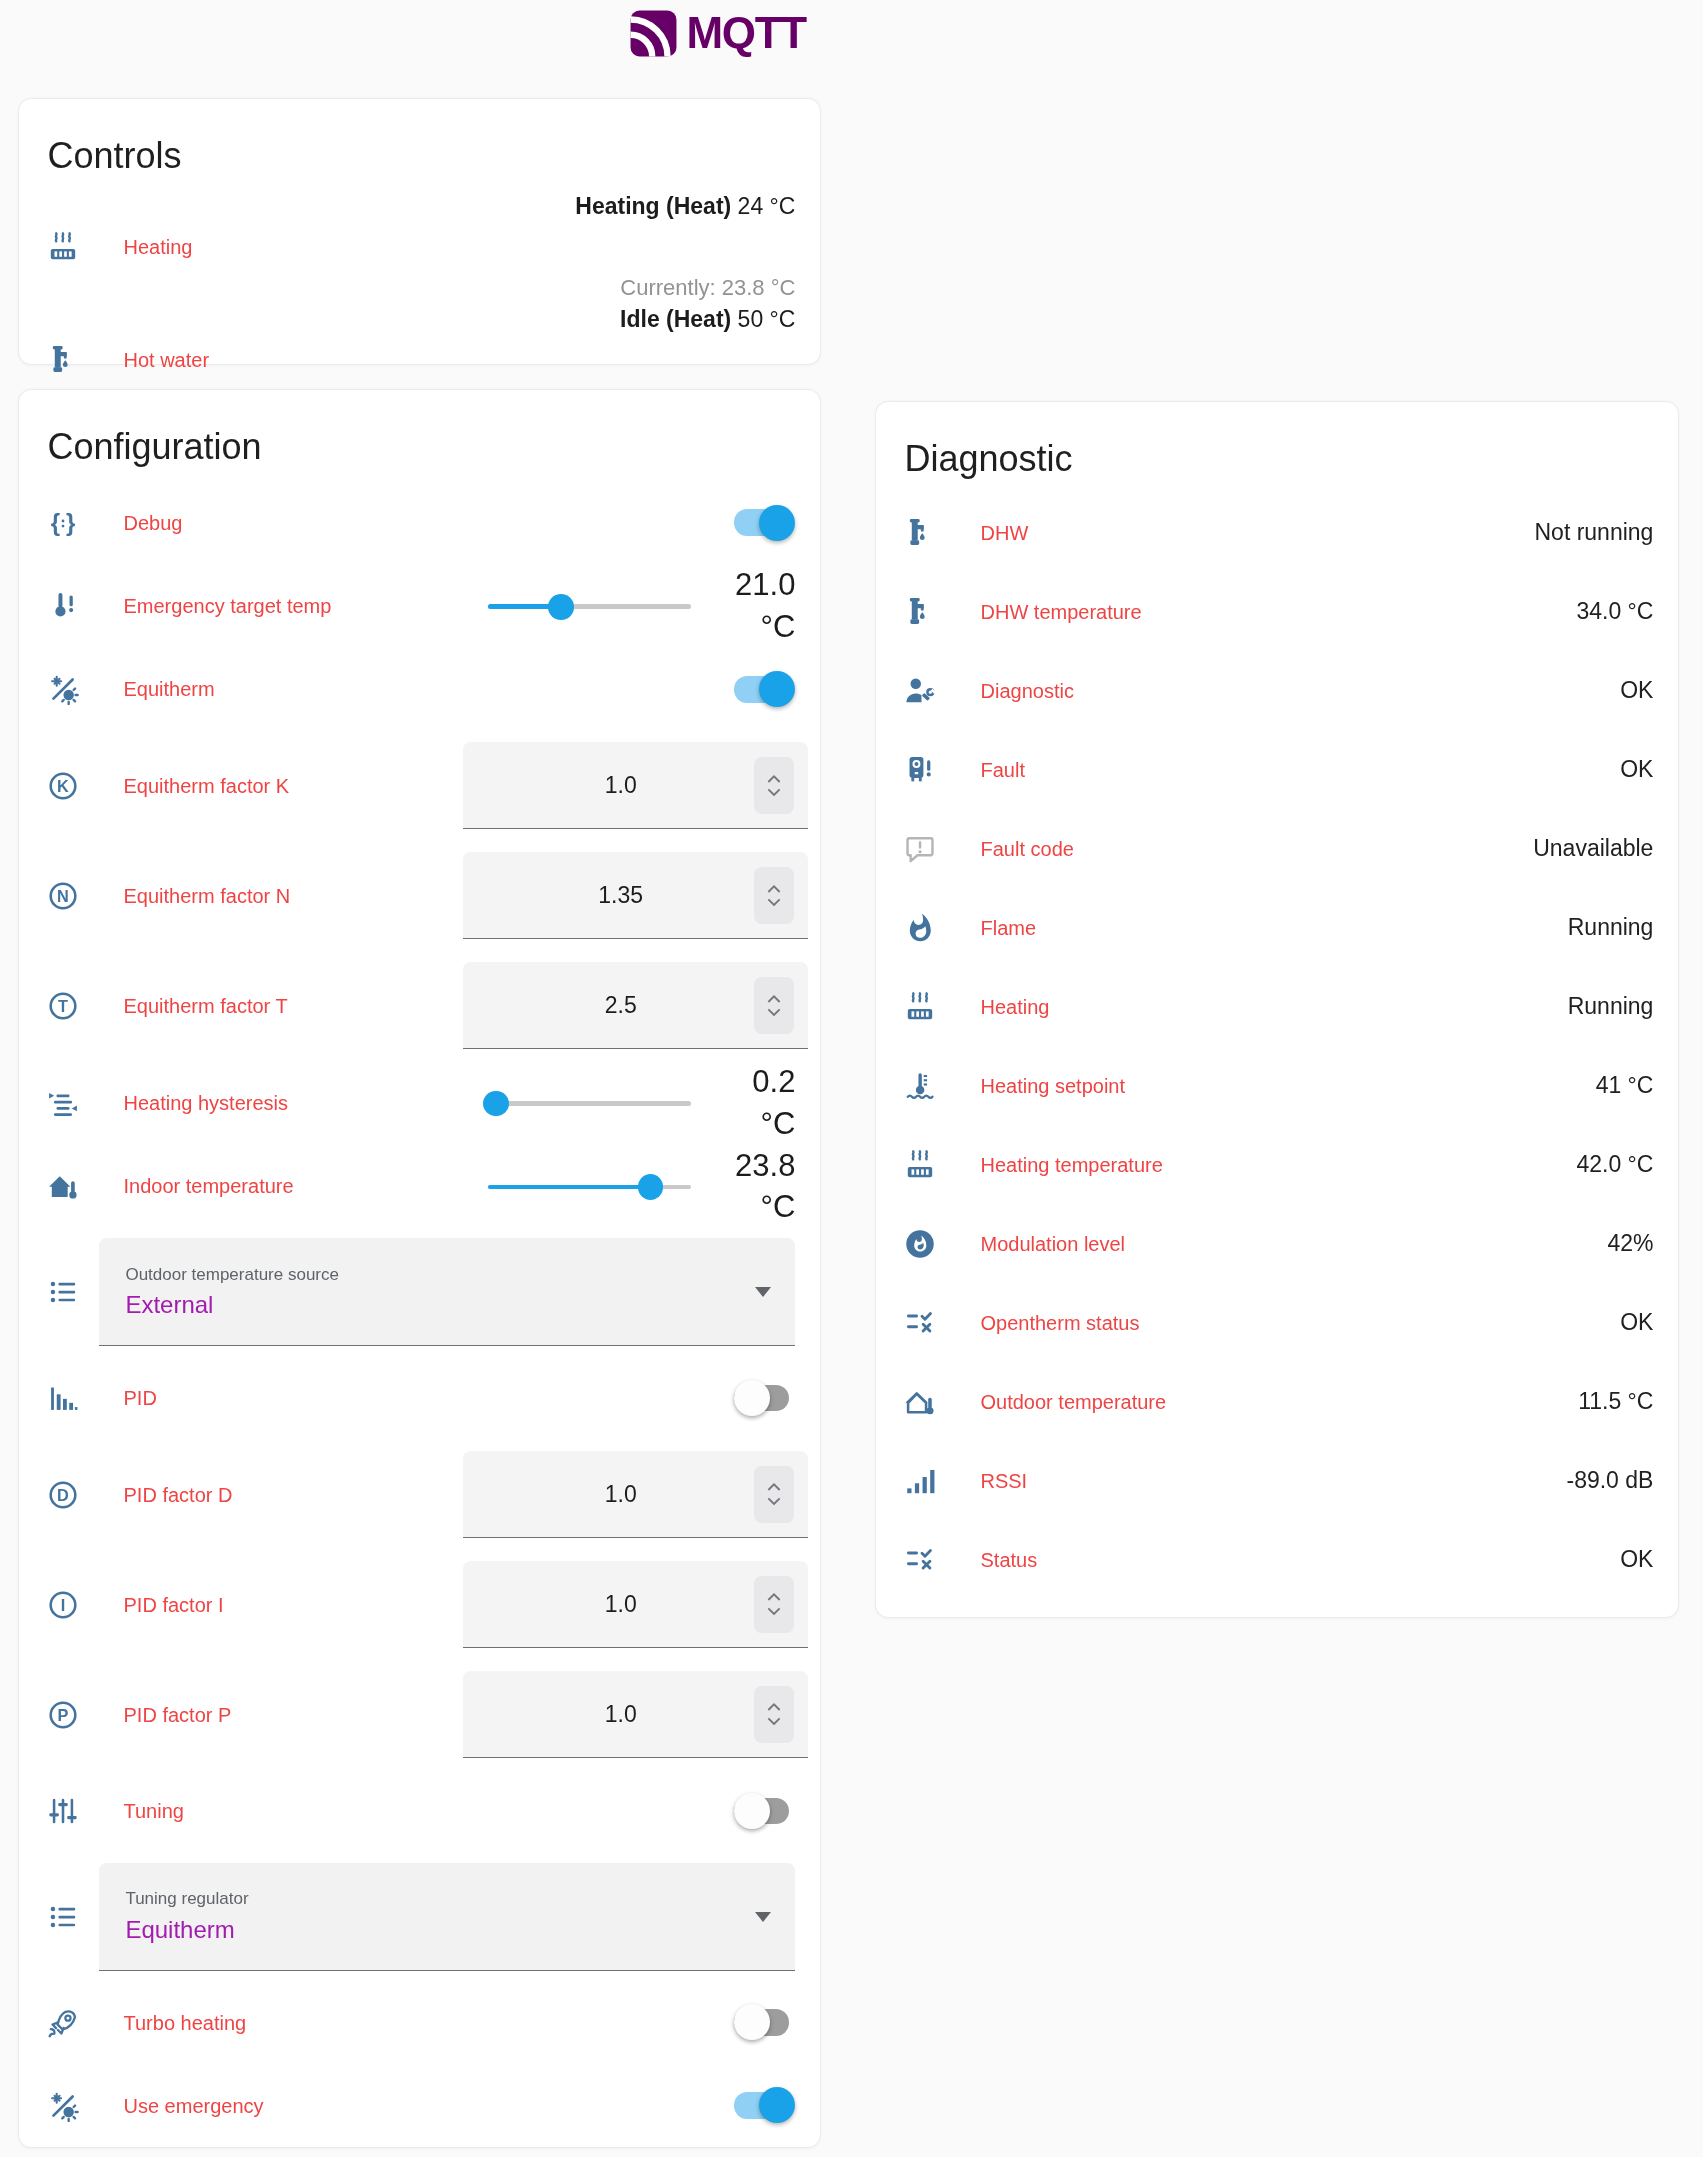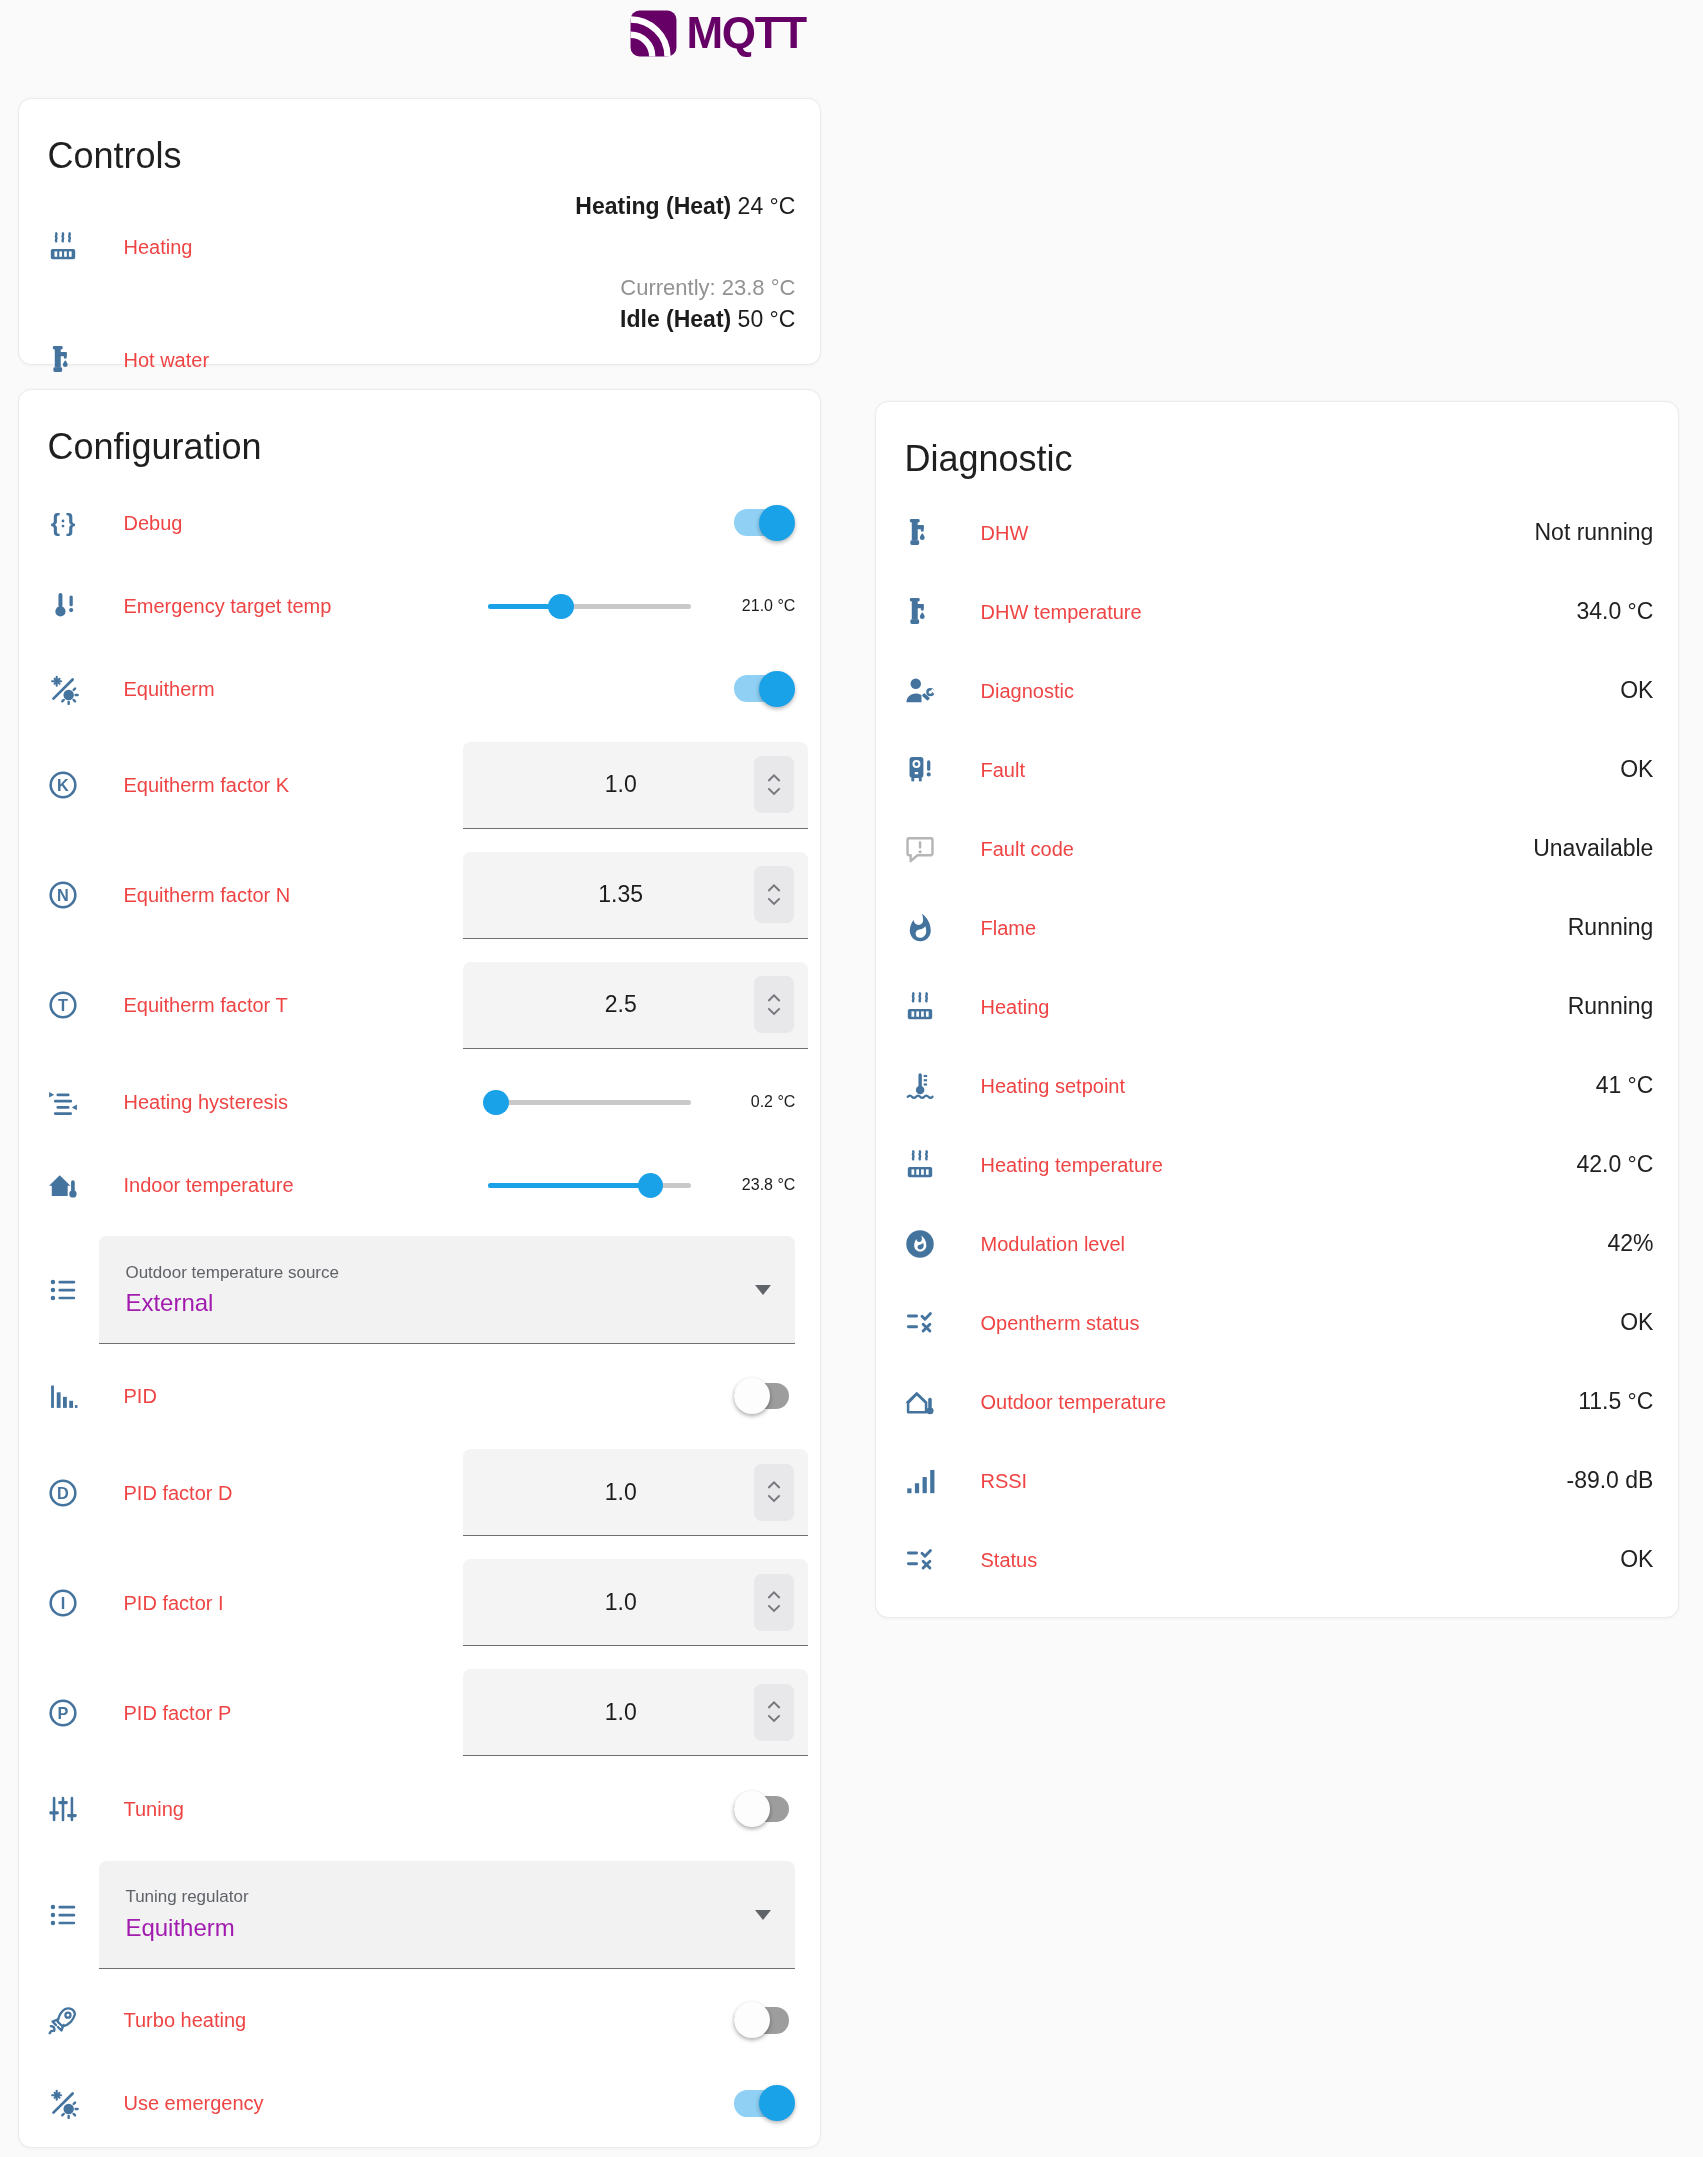--- a/index.html
+++ b/index.html
@@ -54,21 +54,21 @@
   .toggle.on  .tg-track{background:#8fd0f4;}
   .toggle.on  .tg-thumb{left:24.6px;background:#1aa2e8;box-shadow:0 1.9px 4.7px rgba(0,0,0,0.3);}
   .toggle.off .tg-track{background:#9d9d9d;}
   .toggle.off .tg-thumb{left:0;background:#fdfdfd;box-shadow:0 1.9px 4.7px rgba(0,0,0,0.35);}
 
   
   .slider{position:relative;width:203px;height:28px;flex:0 0 203px;cursor:pointer;}
   .sl-track{position:absolute;left:0;right:0;top:12.3px;height:4.7px;border-radius:2.8px;background:#c9c9c9;}
   .sl-fill{position:absolute;left:0;top:12.3px;height:4.7px;border-radius:2.8px;background:#1aa2e8;}
   .sl-thumb{position:absolute;top:1.9px;width:25.6px;height:25.6px;margin-left:-13.2px;border-radius:50%;background:#1aa2e8;}
-  .sl-value{flex:0 0 81px;margin-left:23px;font-size:16px;text-align:right;line-height:1.35;color:#1c1c1c;}
+  .sl-value{flex:0 0 81px;margin-left:23px;font-size:31px;text-align:right;line-height:1.35;color:#1c1c1c;}
 
   
   .numbox{
     flex:0 0 345px;box-sizing:border-box;width:345px;height:87px;background:#f4f4f5;
     border-radius:7.6px 7.6px 0 0;border-bottom:0.9px solid #6f6f74;
     display:flex;align-items:center;padding:0 13.2px 0 24.6px;cursor:text;text-align:center;
   }
   .num-val{flex:1;font-size:23px;color:#1c1c1c;}
   .stepper{
     width:40px;height:57px;background:#e8e8ea;border-radius:7.6px;

